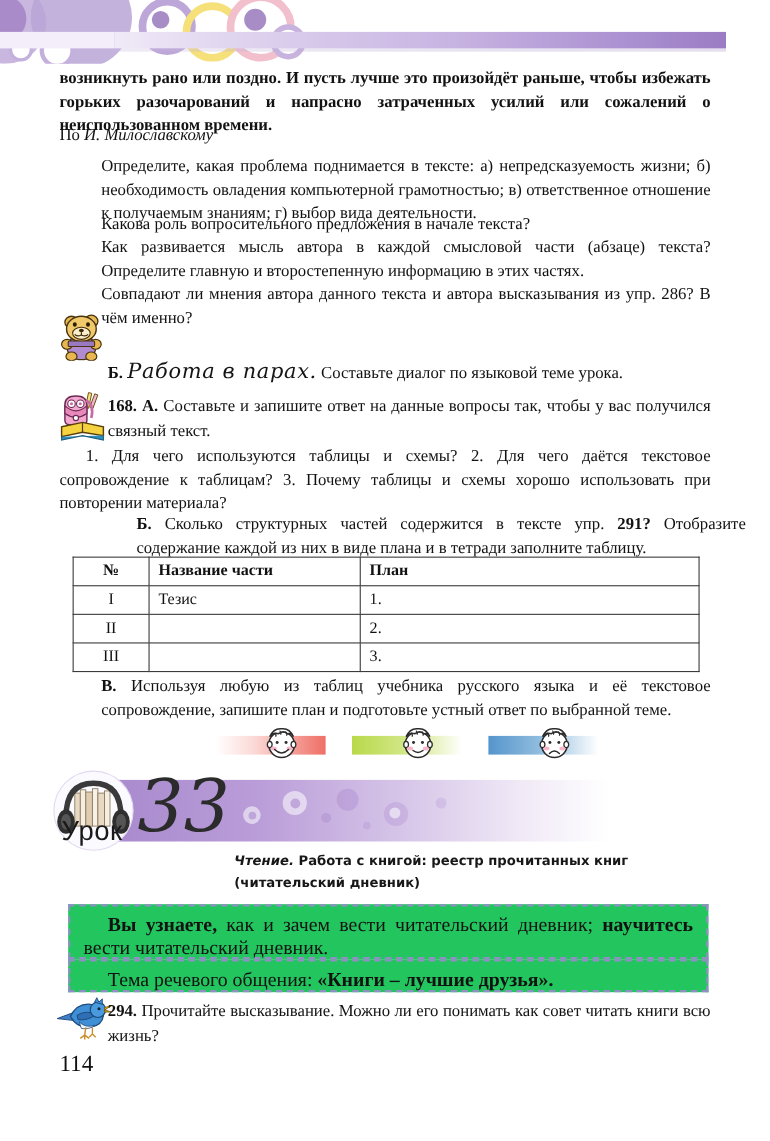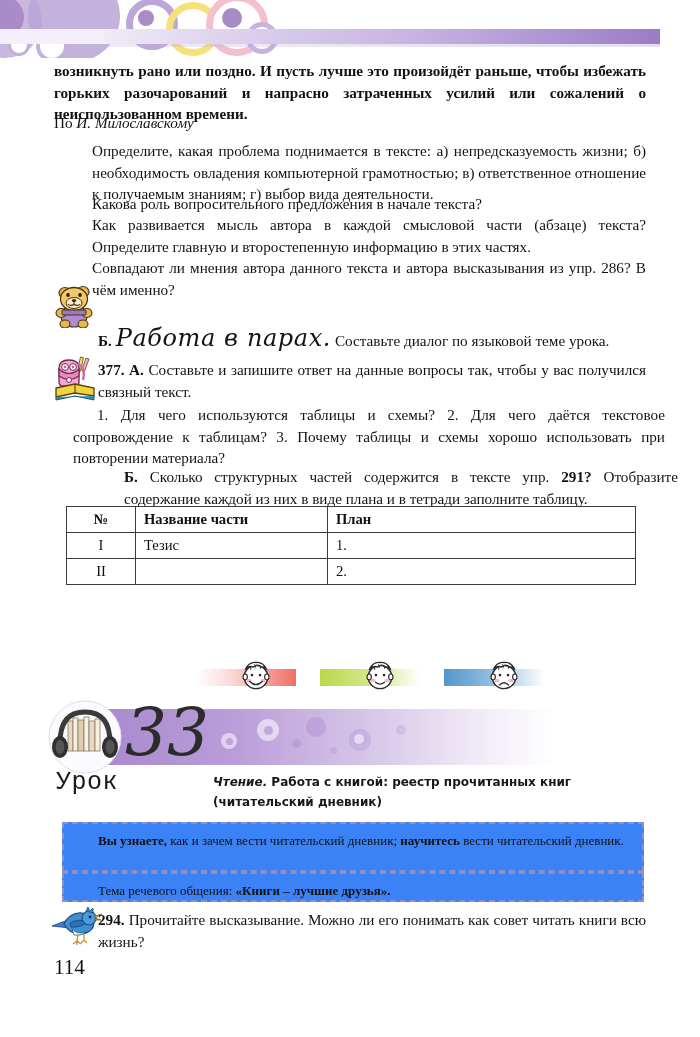--- a/index.html
+++ b/index.html
@@ -38,21 +38,21 @@
   b,.b{font-weight:bold;}
   .i{font-style:italic;}
 
   
   .ex-icon{position:absolute;}
 
   
   .script{
     font-family:"DejaVu Serif", serif;
     font-style:italic;
-    font-size:24px;
+    font-size:19px;
     letter-spacing:.6px;
     color:#141414;
   }
 
   
   .tbl{
     position:absolute;border-collapse:collapse;
     font-family:"Liberation Serif", serif;font-size:14.6px;color:#111;
   }
   .tbl td,.tbl th{border:1px solid #3b3b3b;height:25px;padding:0 8px;vertical-align:middle;}
@@ -74,46 +74,46 @@
   
   .lesson-band{
     position:absolute;left:105px;top:709px;width:450px;height:56px;
     background:linear-gradient(to right,#a98bce 0%,#b99cd8 28%,#d6c5e8 58%,#f0e9f6 82%,#ffffff 100%);
     overflow:hidden;
   }
   .bub{position:absolute;border-radius:50%;background:rgba(255,255,255,.55);}
   .bub-d{position:absolute;border-radius:50%;background:rgba(150,110,195,.45);}
   .lesson-badge{position:absolute;left:47px;top:699px;width:76px;height:76px;}
   .urok-word{
-    position:absolute;left:56px;top:768px;
-    font-family:Liberation Mono, monospace;
+    position:absolute;left:56px;top:742px;
+    font-family:Liberation Sans, sans-serif;
     font-size:25px;font-weight:normal;color:#1a1a1a;
     letter-spacing:.5px;z-index:6;
   }
   .lesson-num{
     position:absolute;left:125px;top:694px;
     font-family:"DejaVu Serif", serif;font-style:italic;
     font-size:66px;color:#2b2b2b;
     z-index:5;
   }
   .lesson-title{
     position:absolute;left:213px;top:772px;width:440px;
     font-family:"DejaVu Sans", sans-serif;
     font-size:12px;line-height:20px;font-weight:bold;color:#171717;
   }
   .lesson-title .it{font-style:italic;}
 
   
   .infobox{
     position:absolute;
-    background:#3b82f6;
+    background:#22c55e;
     border:2px dashed #8f8fc4;
     box-sizing:border-box;
     font-family:"Liberation Serif", serif;
-    font-size:13px;line-height:21px;color:#121212;
+    font-size:18px;line-height:21px;color:#121212;
     padding:6px 12px 6px 12px;
     text-align:justify;text-align-last:left;
   }
 
   
   .pageno{
     position:absolute;left:54px;top:955px;
     font-family:"Liberation Serif", serif;font-size:21px;color:#111;
   }
 </style>
@@ -224,24 +224,24 @@
 
       <path d="M26 8 Q34 12 31 24" stroke="#c86ba5" stroke-width="2.4" fill="none"></path>
 
       <path d="M4 32 L23 28 L42 32 L42 40 L23 37 L4 41 Z" fill="#f5d23f" stroke="#5a3f0a" stroke-width="1.3"></path>
       <path d="M23 28 L23 37" stroke="#5a3f0a" stroke-width="1.1"></path>
       <path d="M4 41 L4 44 L23 40 L42 44 L42 40" fill="#2b8fbf" stroke="#1c5e80" stroke-width="1"></path>
     </svg>
   </div>
 
   <div class="para body-text just" style="left:98px;top:359px;width:548px;">
-    <b>377.</b><span>&nbsp;</span><b>А.</b><span>&nbsp;</span><span>Составьте и запишите ответ на данные вопросы так, чтобы у вас получился связный текст.</span>
-  </div>
-
-  <div class="para body-text just" style="left:54px;top:404px;width:592px;text-indent:24px;margin-left:19px;">
+    <b>168.</b><span>&nbsp;</span><b>А.</b><span>&nbsp;</span><span>Составьте и запишите ответ на данные вопросы так, чтобы у вас получился связный текст.</span>
+  </div>
+
+  <div class="para body-text just" style="left:54px;top:404px;width:592px;text-indent:24px;">
     <span>1. Для чего используются таблицы и схемы? 2. Для чего даётся текстовое сопровождение к таблицам? 3. Почему таблицы и схемы хорошо использовать при повторении материала?</span>
   </div>
 
   <div class="para body-text just" style="left:92px;top:466px;width:554px;margin-left:32px;">
     <b>Б.</b><span>&nbsp;</span><span>Сколько структурных частей содержится в тексте упр. </span><b>291?</b><span> Отобразите содержание каждой из них в виде плана и в тетради заполните таблицу.</span>
   </div>
 
   <table class="tbl" style="left:66px;top:506px;width:570px;">
     <thead>
       <tr>
@@ -254,23 +254,31 @@
       <tr>
         <td class="rnum">I</td>
         <td>Тезис</td>
         <td>1.</td>
       </tr>
       <tr>
         <td class="rnum">II</td>
         <td></td>
         <td>2.</td>
       </tr>
+      <tr>
+        <td class="rnum">III</td>
+        <td></td>
+        <td>3.</td>
+      </tr>
     </tbody>
   </table>
 
+  <div class="para body-text just" style="left:92px;top:613px;width:554px;">
+    <b>В.</b><span>&nbsp;</span><span>Используя любую из таблиц учебника русского языка и её текстовое сопровождение, запишите план и подготовьте устный ответ по выбранной теме.</span>
+  </div>
 
   <div class="mood" style="left:196px;top:669px;">
 
     <div class="mood-seg seg-red">
       <svg class="face" viewBox="0 0 40 40">
         <circle cx="20" cy="21" r="13" fill="#ffffff" stroke="#2c2c2c" stroke-width="1.6"></circle>
         <path d="M8 13 Q12 4 20 5 Q28 4 32 13 Q30 9 26 10 Q22 6 17 10 Q12 8 8 13 Z" fill="#ffffff" stroke="#2c2c2c" stroke-width="1.5"></path>
         <path d="M13 9 q2 2 1 4 M18 7 q2 2 1 4 M24 8 q2 2 1 4" stroke="#2c2c2c" stroke-width="1.1" fill="none"></path>
         <ellipse cx="8" cy="21" rx="2.4" ry="3.2" fill="#ffffff" stroke="#2c2c2c" stroke-width="1.3"></ellipse>
         <ellipse cx="32" cy="21" rx="2.4" ry="3.2" fill="#ffffff" stroke="#2c2c2c" stroke-width="1.3"></ellipse>

